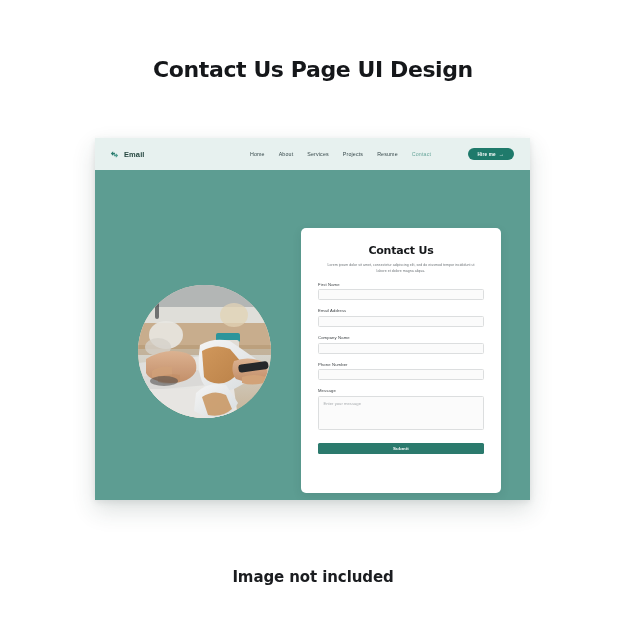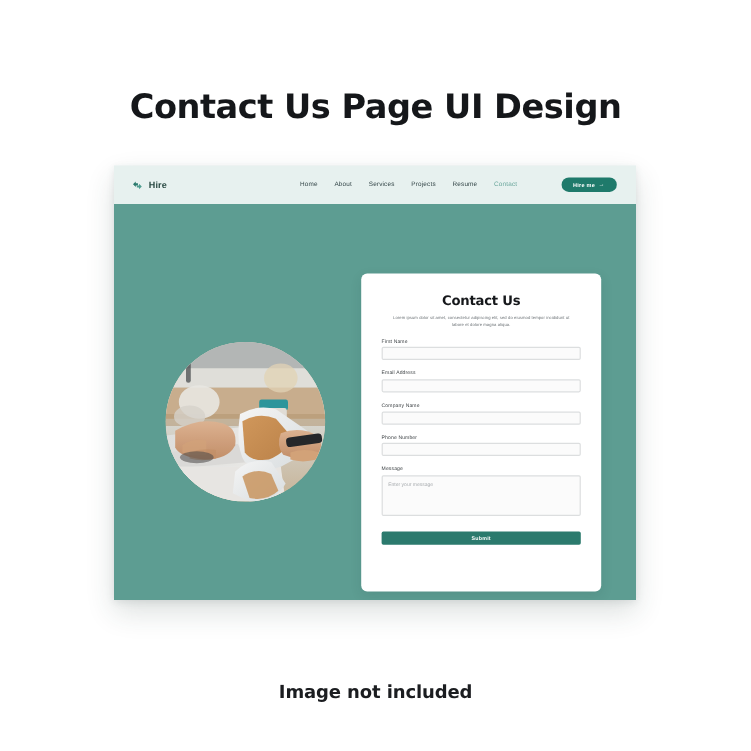--- a/index.html
+++ b/index.html
@@ -12,25 +12,25 @@
 
   body {
     background: #ffffff;
     font-family: "Liberation Sans", sans-serif;
     position: relative;
   }
 
   
   .poster-title {
     position: absolute;
-    top: 72px;
+    top: 57px;
     left: 0;
     width: 626px;
     text-align: center;
-    font-size: 28px;
+    font-size: 22px;
     font-weight: 700;
     letter-spacing: -0.4px;
     color: #15171a;
     font-family: "DejaVu Sans", sans-serif;
   }
 
   .poster-footer {
     position: absolute;
     top: 568px;
     left: 0;
@@ -250,21 +250,21 @@
 
   <div class="navbar">
 
     <div class="brand">
       <span class="brand-icon">
         <svg class="brand-icon" viewBox="0 0 24 24" xmlns="http://www.w3.org/2000/svg">
           <path d="M4 10 L9 5 L9 8 L13 8 L13 12 L9 12 L9 15 Z" fill="#2b7a6d"></path>
           <path d="M20 14 L15 19 L15 16 L11 16 L11 12 L15 12 L15 9 Z" fill="#4f9d90"></path>
         </svg>
       </span>
-      <span class="brand-name">Hire</span>
+      <span class="brand-name">Email</span>
     </div>
 
     <div class="nav-links">
       <span class="nav-link">Home</span>
       <span class="nav-link">About</span>
       <span class="nav-link">Services</span>
       <span class="nav-link">Projects</span>
       <span class="nav-link">Resume</span>
       <span class="nav-link active">Contact</span>
     </div>

